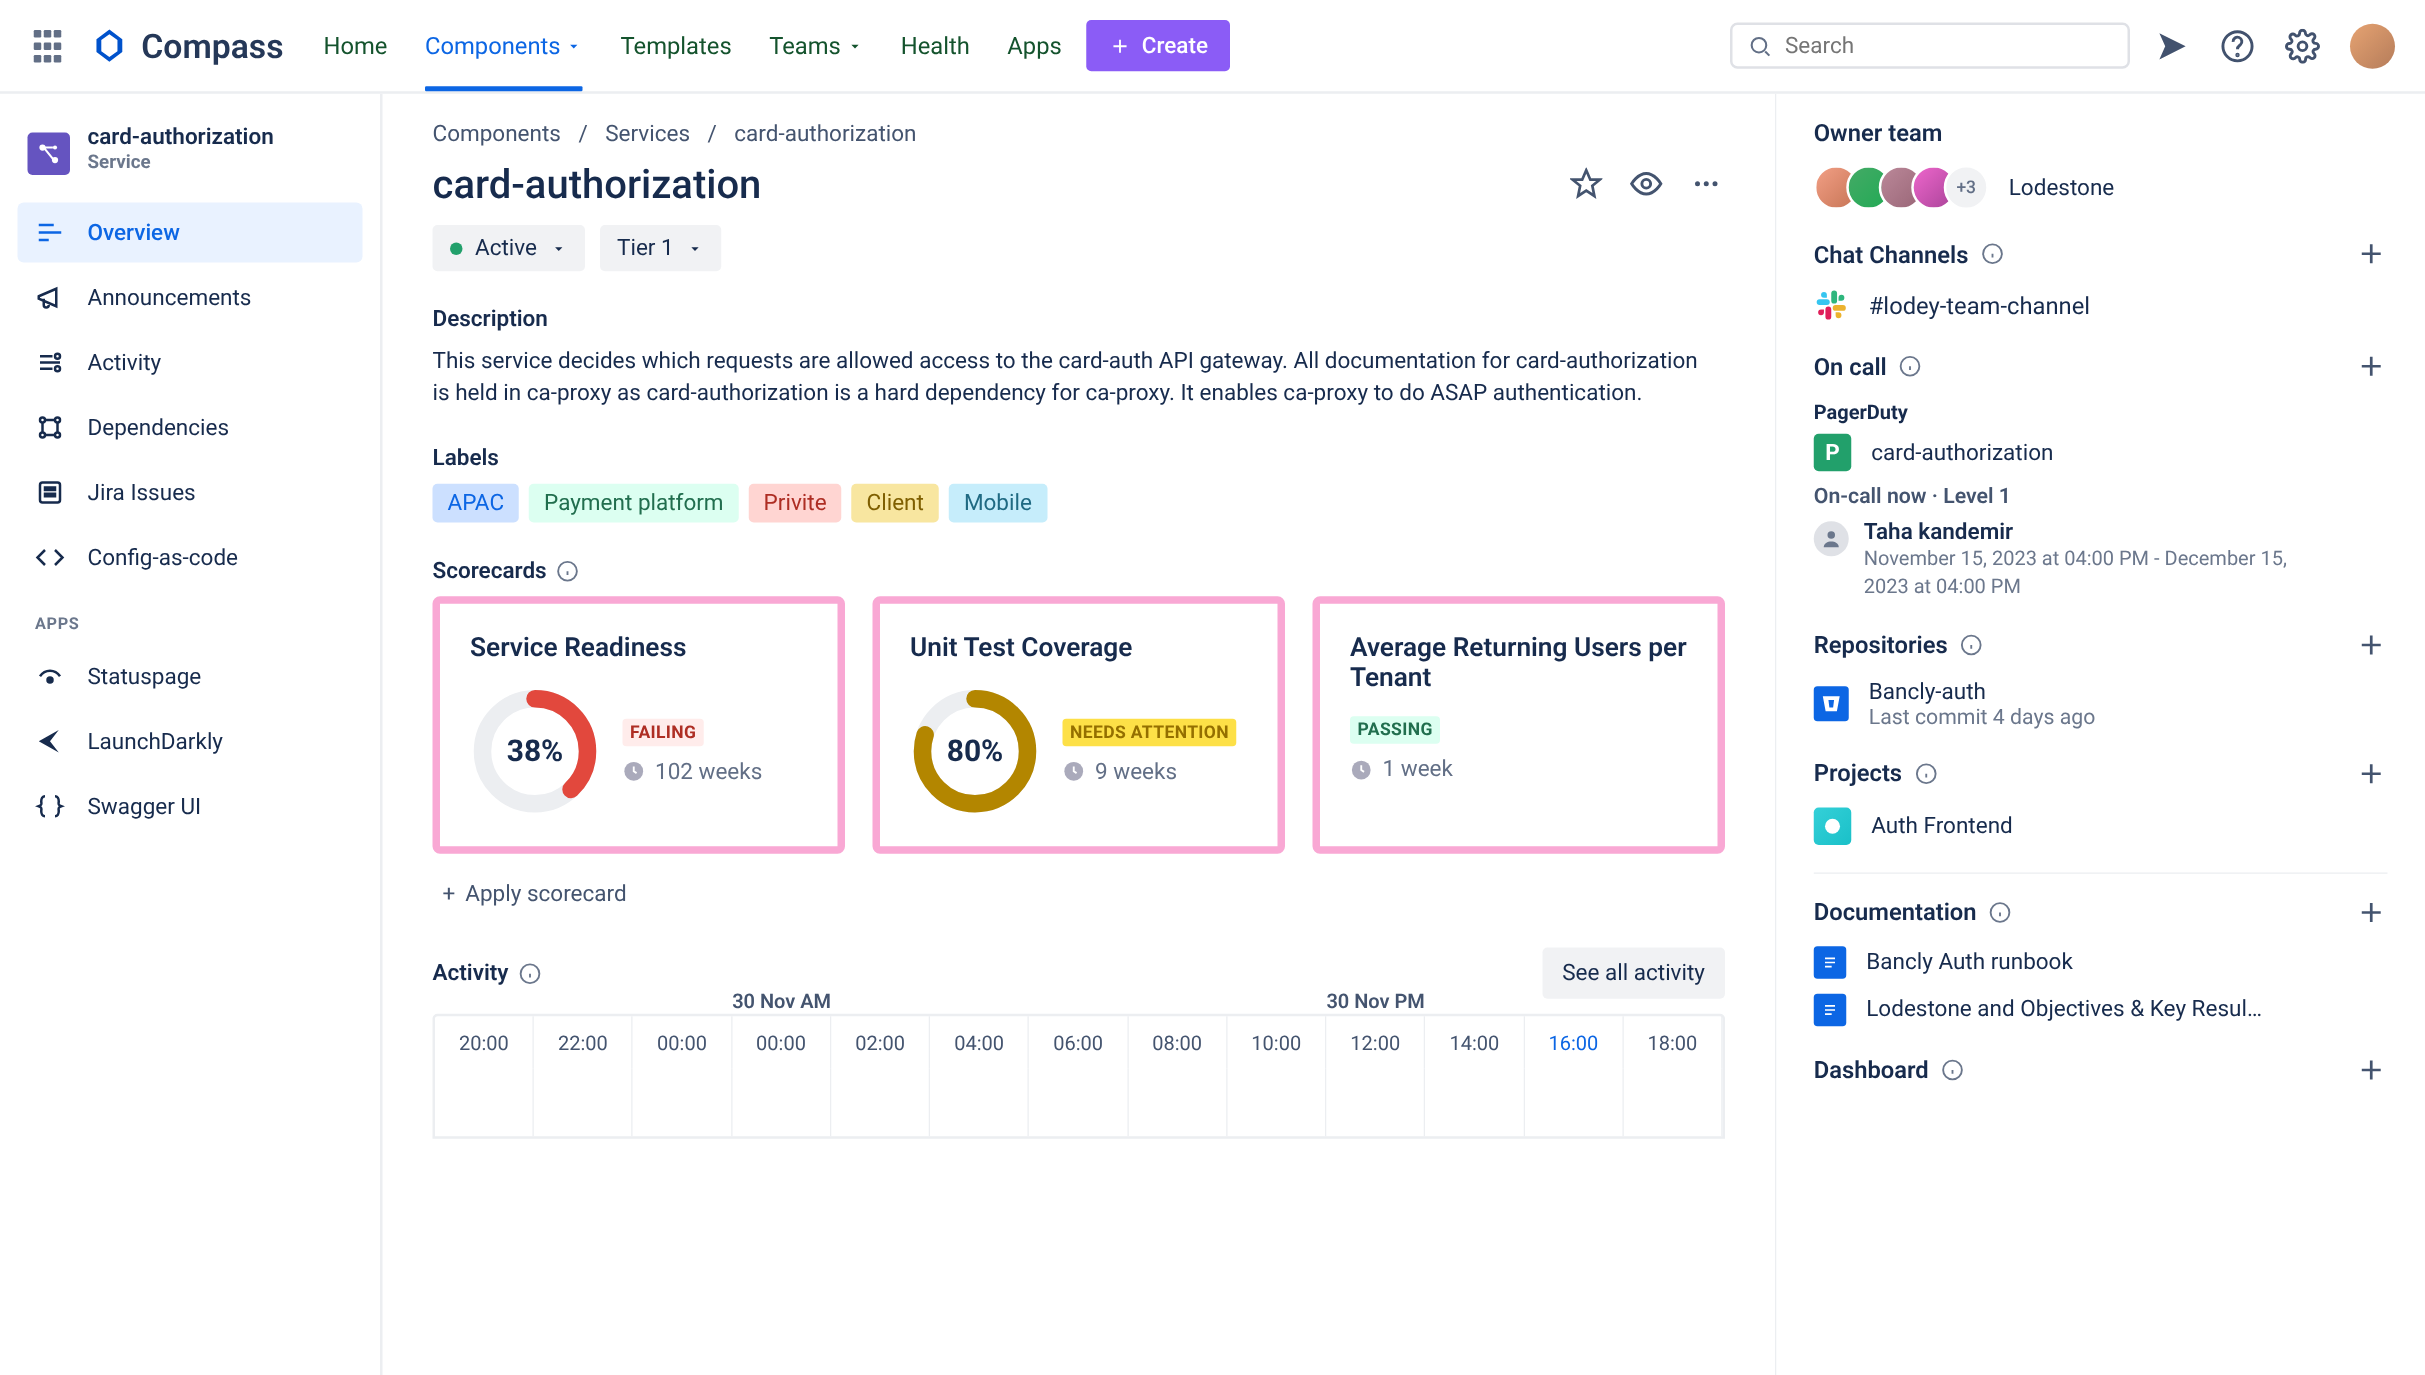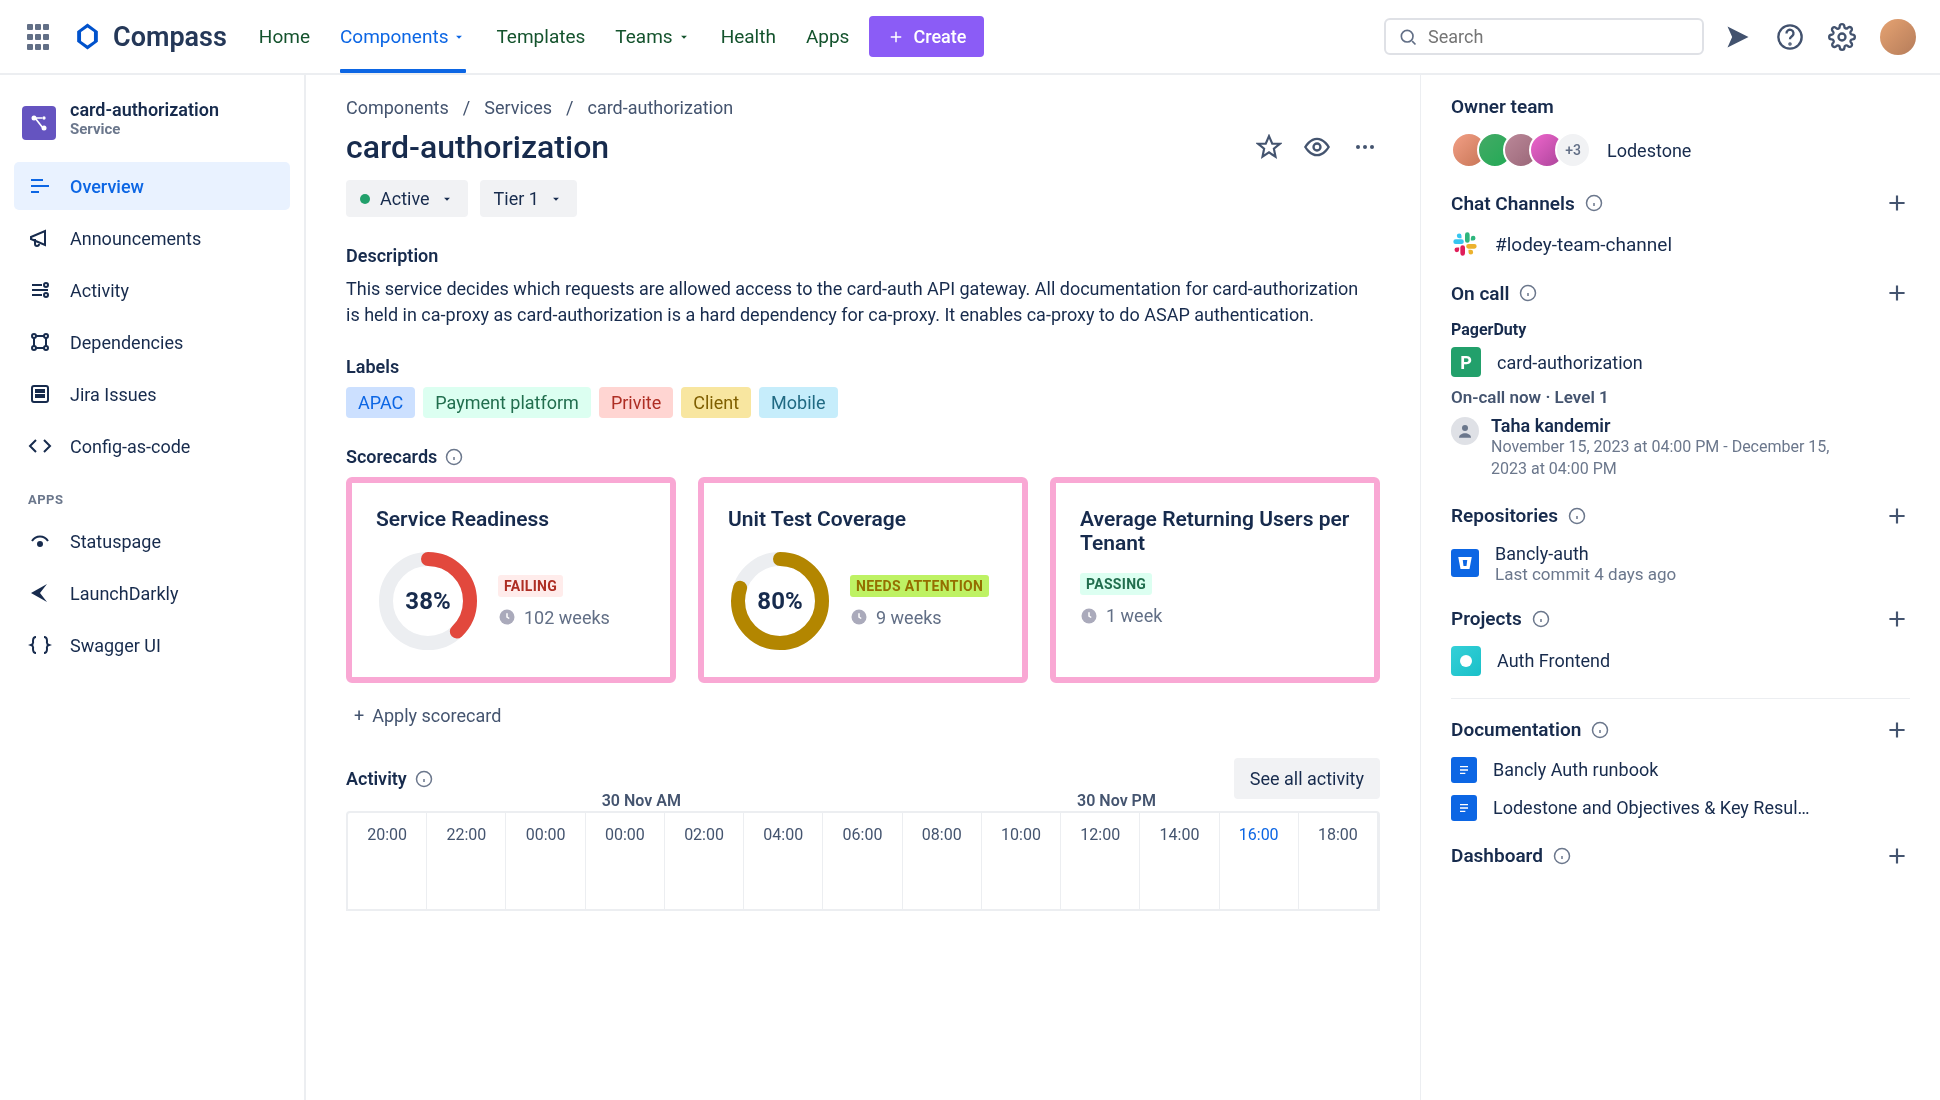--- a/index.html
+++ b/index.html
@@ -59,32 +59,32 @@
 .cards{display:flex;gap:22px;margin-top:10px;}
 .card{border:6px solid #f9a8d4;border-radius:6px;padding:24px;width:340px;}
 .card h3{font-size:21px;font-weight:600;margin-bottom:18px;}
 .card-body{display:flex;gap:18px;align-items:center;}
 .gauge{width:104px;height:104px;position:relative;}
 .gauge svg{transform:rotate(-90deg);}
 .gauge .pct{position:absolute;inset:0;display:flex;align-items:center;justify-content:center;font-size:24px;font-weight:700;}
 .badges{display:flex;flex-direction:column;gap:10px;align-items:flex-start;}
 .badge{font-size:14px;font-weight:700;padding:3px 6px;border-radius:3px;letter-spacing:0.3px;}
 .b-fail{background:#FFECEB;color:#AE2E24;}
-.b-need{background:#bef264;color:#946F00;}
+.b-need{background:#fde047;color:#946F00;}
 .b-pass{background:#DCFFF1;color:#216E4E;}
 .wk{color:#626F86;font-size:18px;display:flex;align-items:center;gap:8px;}
 .wk svg{width:18px;height:18px;}
 .apply{display:flex;align-items:center;gap:8px;color:#44546F;font-size:18px;margin-top:18px;cursor:pointer;padding:4px 8px;}
 .activity-head{display:flex;align-items:center;margin-top:28px;}
 .activity-head .section-h{margin:0;}
 .see-all{margin-left:auto;background:#091E420F;border:none;border-radius:4px;padding:10px 16px;font-size:18px;cursor:pointer;color:#172B4D;}
 .timeline{border:2px solid #eceef1;border-top-left-radius:4px;border-top-right-radius:4px;margin-top:12px;}
 .tl-heads{display:flex;height:42px;}
 .tl-col{flex:1;border-right:1px solid #eceef1;text-align:center;font-size:16px;color:#44546F;display:flex;flex-direction:column;justify-content:center;position:relative;}
-.tl-col .amp{position:absolute;top:-22px;white-space:nowrap;font-weight:600;left:16px;}
+.tl-col .amp{position:absolute;top:-22px;white-space:nowrap;font-weight:600;left:0;}
 .tl-col .tm{}
 .tl-col.cur .tm{color:#0C66E4;}
 .tl-body{height:54px;display:flex;}
 .tl-body .cell{flex:1;border-right:1px solid #eceef1;}
 
 
 .right{width:520px;border-left:1px solid #eceef1;padding:20px 30px;overflow:auto;}
 .r-sect{margin-bottom:22px;}
 .r-sect .hd{display:flex;align-items:center;gap:10px;font-size:19px;font-weight:600;margin-bottom:14px;}
 .r-sect .hd .plus{margin-left:auto;width:26px;height:26px;color:#44546F;cursor:pointer;}

